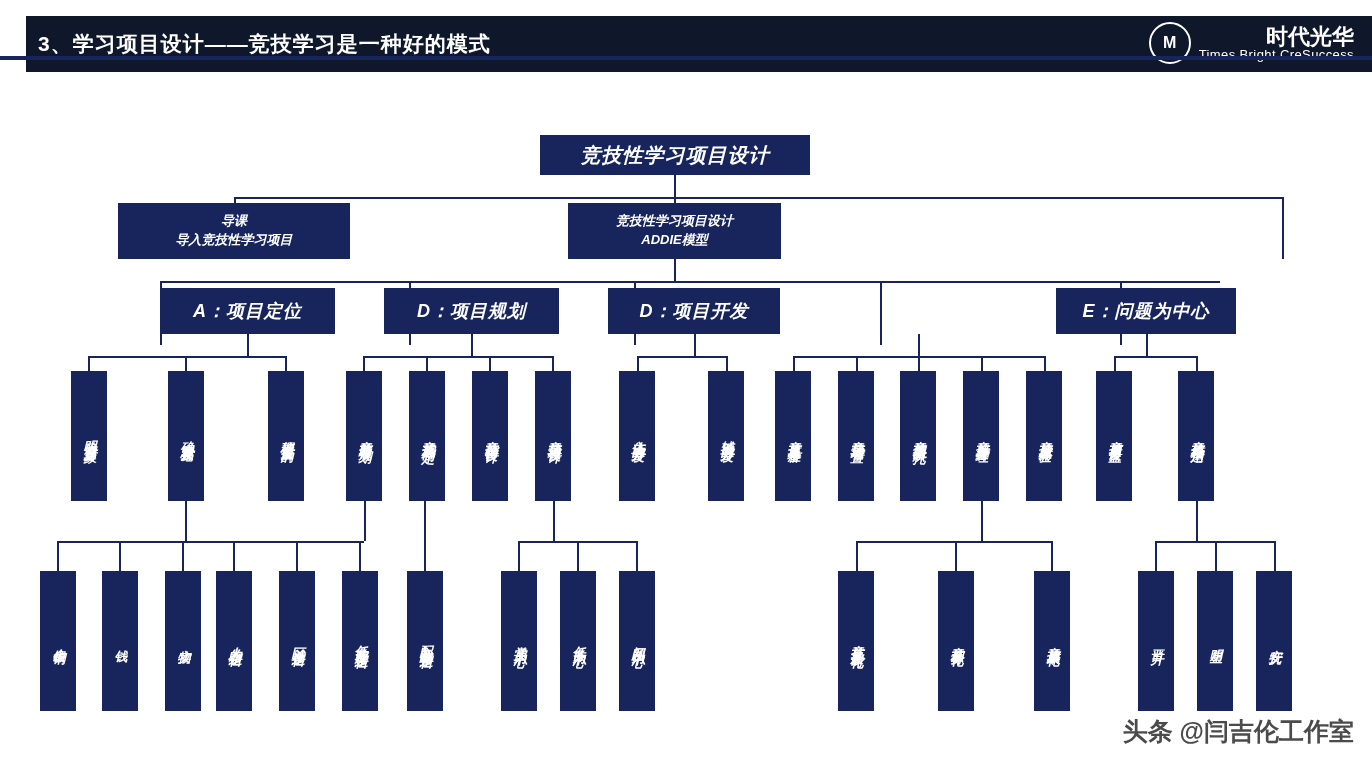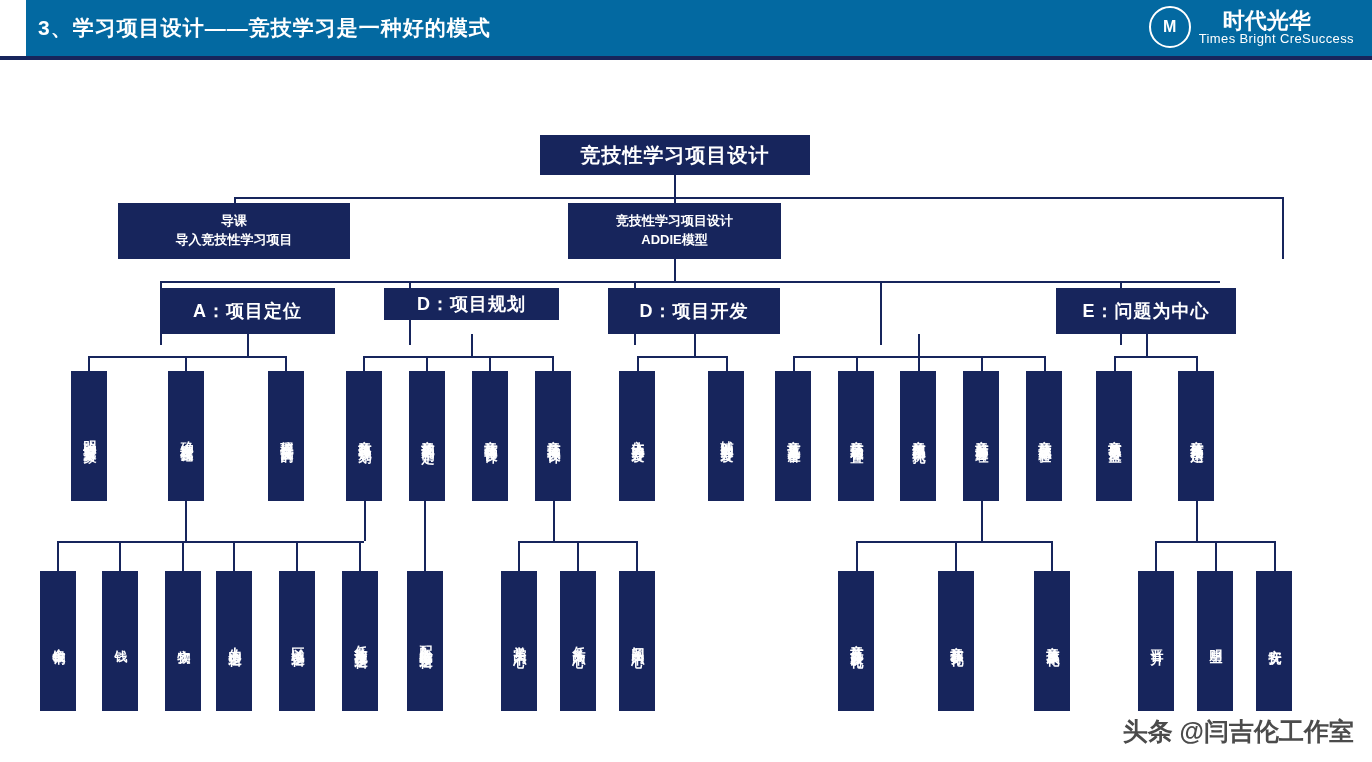--- a/index.html
+++ b/index.html
@@ -5,23 +5,23 @@
   html,body{margin:0;padding:0;}
   body{
     width:1372px;height:762px;
     background:#ffffff;
     font-family:"Liberation Sans","DejaVu Sans",sans-serif;
     position:relative;
     overflow:hidden;
   }
   
   .header{
-    position:absolute;left:0;top:0;width:1372px;height:56px;
-    background:#0369a1;
-    display:flex;align-items:center;
+    position:absolute;left:0;top:16px;width:1372px;height:56px;
+    background:#0f172a;
+    display:flex;align-items:center;text-align:right;
   }
   .header-bar-left{
     width:26px;height:56px;background:#ffffff;flex:0 0 auto;
   }
   .header-title{
     color:#ffffff;font-size:21px;font-weight:bold;letter-spacing:1px;
     margin-left:12px;white-space:nowrap;
   }
   .header-underline{
     position:absolute;left:0;top:56px;width:1372px;height:4px;background:#17255c;
@@ -32,21 +32,21 @@
   .logo-mark{
     width:38px;height:38px;border-radius:50%;
     border:2px solid #ffffff;color:#ffffff;
     display:flex;align-items:center;justify-content:center;
     font-size:16px;font-weight:bold;margin-right:8px;
   }
   .logo-text-cn{color:#ffffff;font-size:22px;font-weight:bold;line-height:24px;padding-left:24px;}
   .logo-text-en{color:#ffffff;font-size:13px;line-height:12px;letter-spacing:.4px;}
 
   
-  .canvas{position:absolute;left:0;top:60px;width:1372px;height:702px;}
+  .canvas{position:absolute;left:0;top:60px;width:1372px;height:702px;font-style:italic;}
   .node{
     position:absolute;
     background:#17255c;
     color:#ffffff;
     box-sizing:border-box;
     display:flex;align-items:center;justify-content:center;
     text-align:center;
     line-height:1.15;
   }
   .node.lv1{font-size:20px;font-weight:bold;letter-spacing:1px;}
@@ -105,21 +105,21 @@
 
   <div class="line vline" style="left:674px;top:199px;height:22px;"></div>
   <div class="line hline" style="left:160px;top:221px;width:1060px;"></div>
   <div class="line vline" style="left:160px;top:221px;height:64px;"></div>
   <div class="line vline" style="left:409px;top:221px;height:64px;"></div>
   <div class="line vline" style="left:634px;top:221px;height:64px;"></div>
   <div class="line vline" style="left:880px;top:221px;height:64px;"></div>
   <div class="line vline" style="left:1120px;top:221px;height:64px;"></div>
 
   <div class="node lv3" style="left:160px;top:228px;width:175px;height:46px;">A：项目定位</div>
-  <div class="node lv3" style="left:384px;top:228px;width:175px;height:32px;">D：项目规划</div>
+  <div class="node lv3" style="left:384px;top:228px;width:175px;height:46px;">D：项目规划</div>
   <div class="node lv3" style="left:608px;top:228px;width:172px;height:46px;">D：项目开发</div>
   <div class="node lv3" style="left:1056px;top:228px;width:180px;height:46px;">E：问题为中心</div>
 
   <div class="line vline" style="left:247px;top:274px;height:22px;"></div>
   <div class="line hline" style="left:88px;top:296px;width:197px;"></div>
   <div class="line vline" style="left:88px;top:296px;height:16px;"></div>
   <div class="line vline" style="left:185px;top:296px;height:16px;"></div>
   <div class="line vline" style="left:285px;top:296px;height:16px;"></div>
 
   <div class="line vline" style="left:471px;top:274px;height:22px;"></div>

